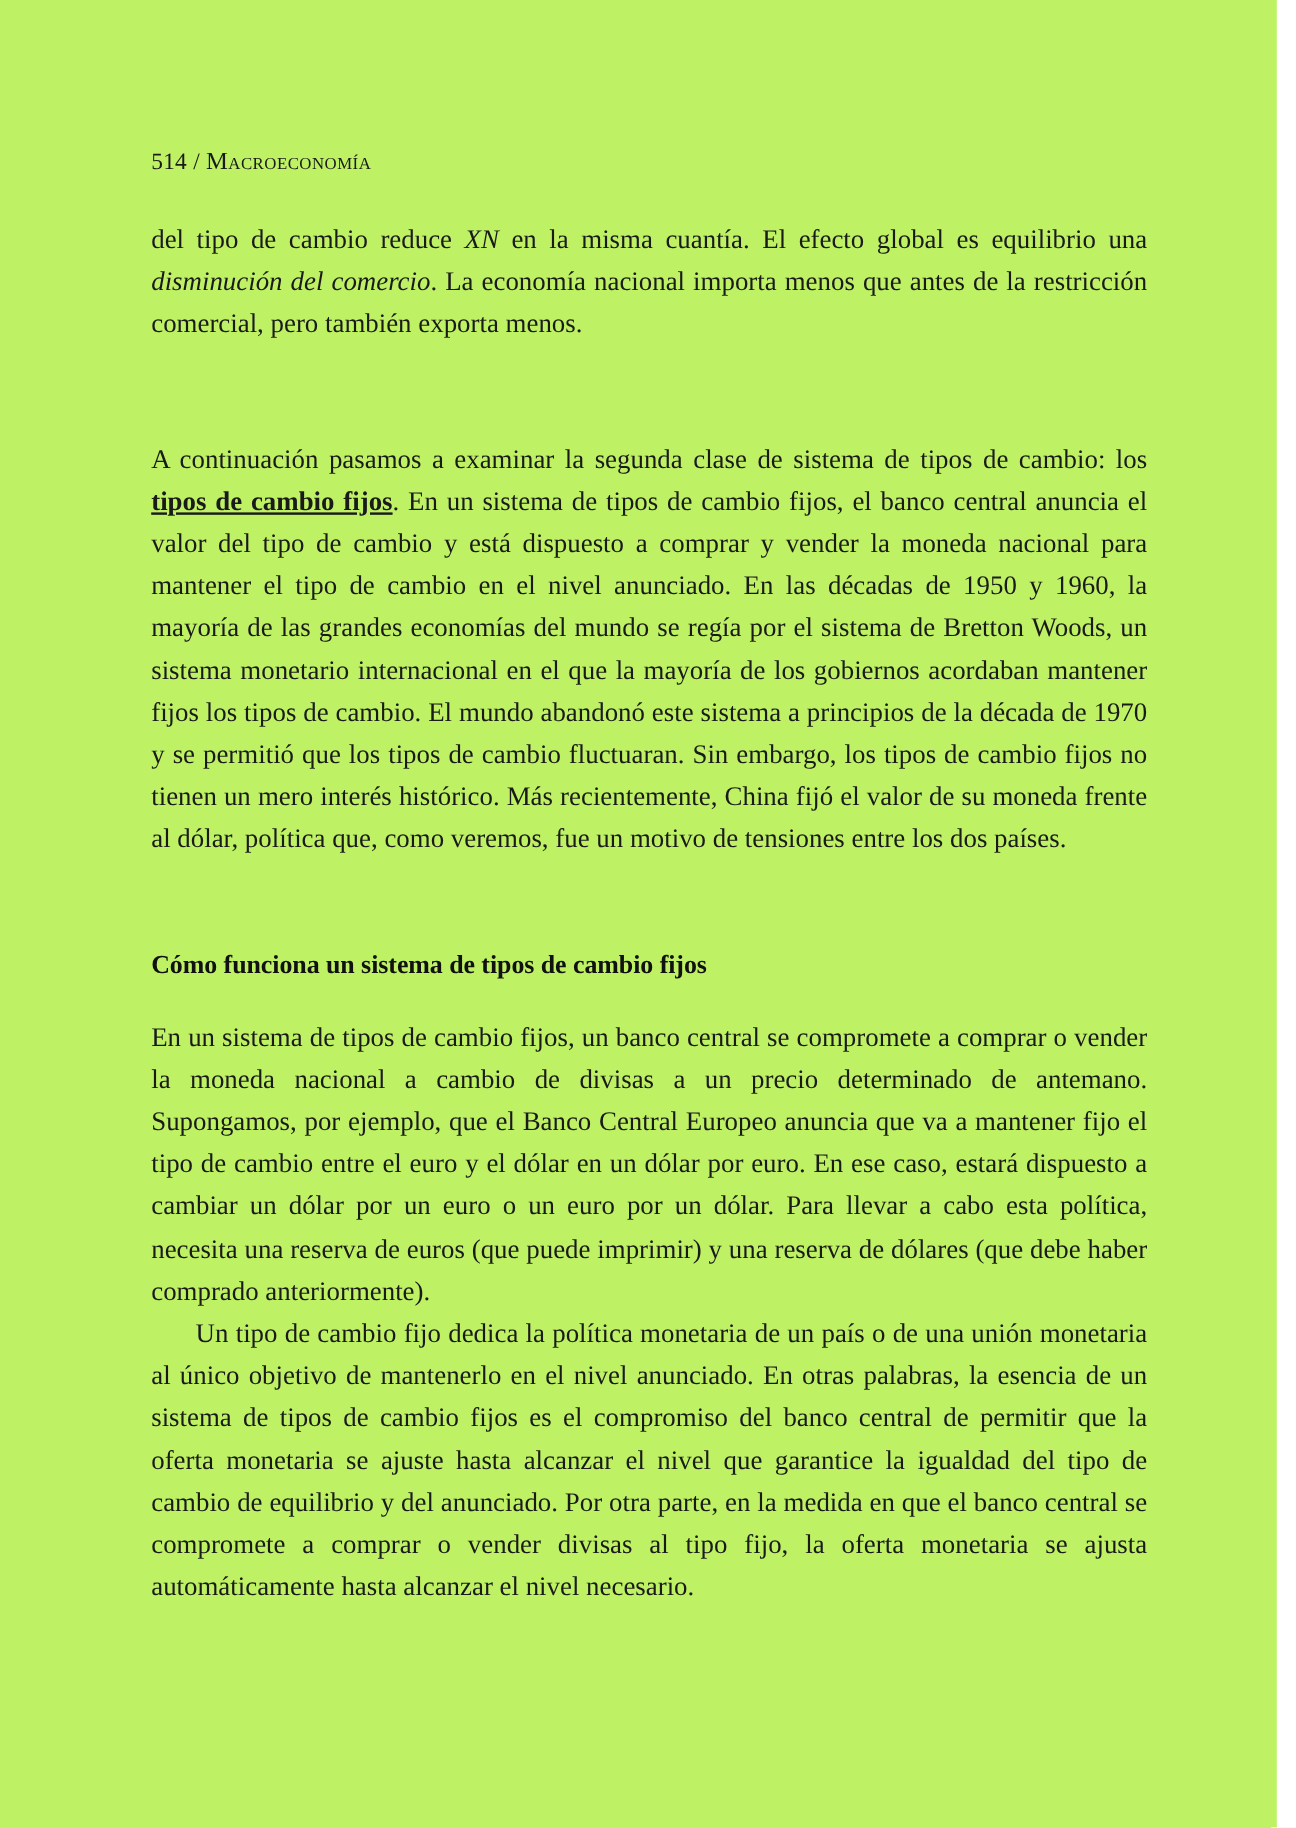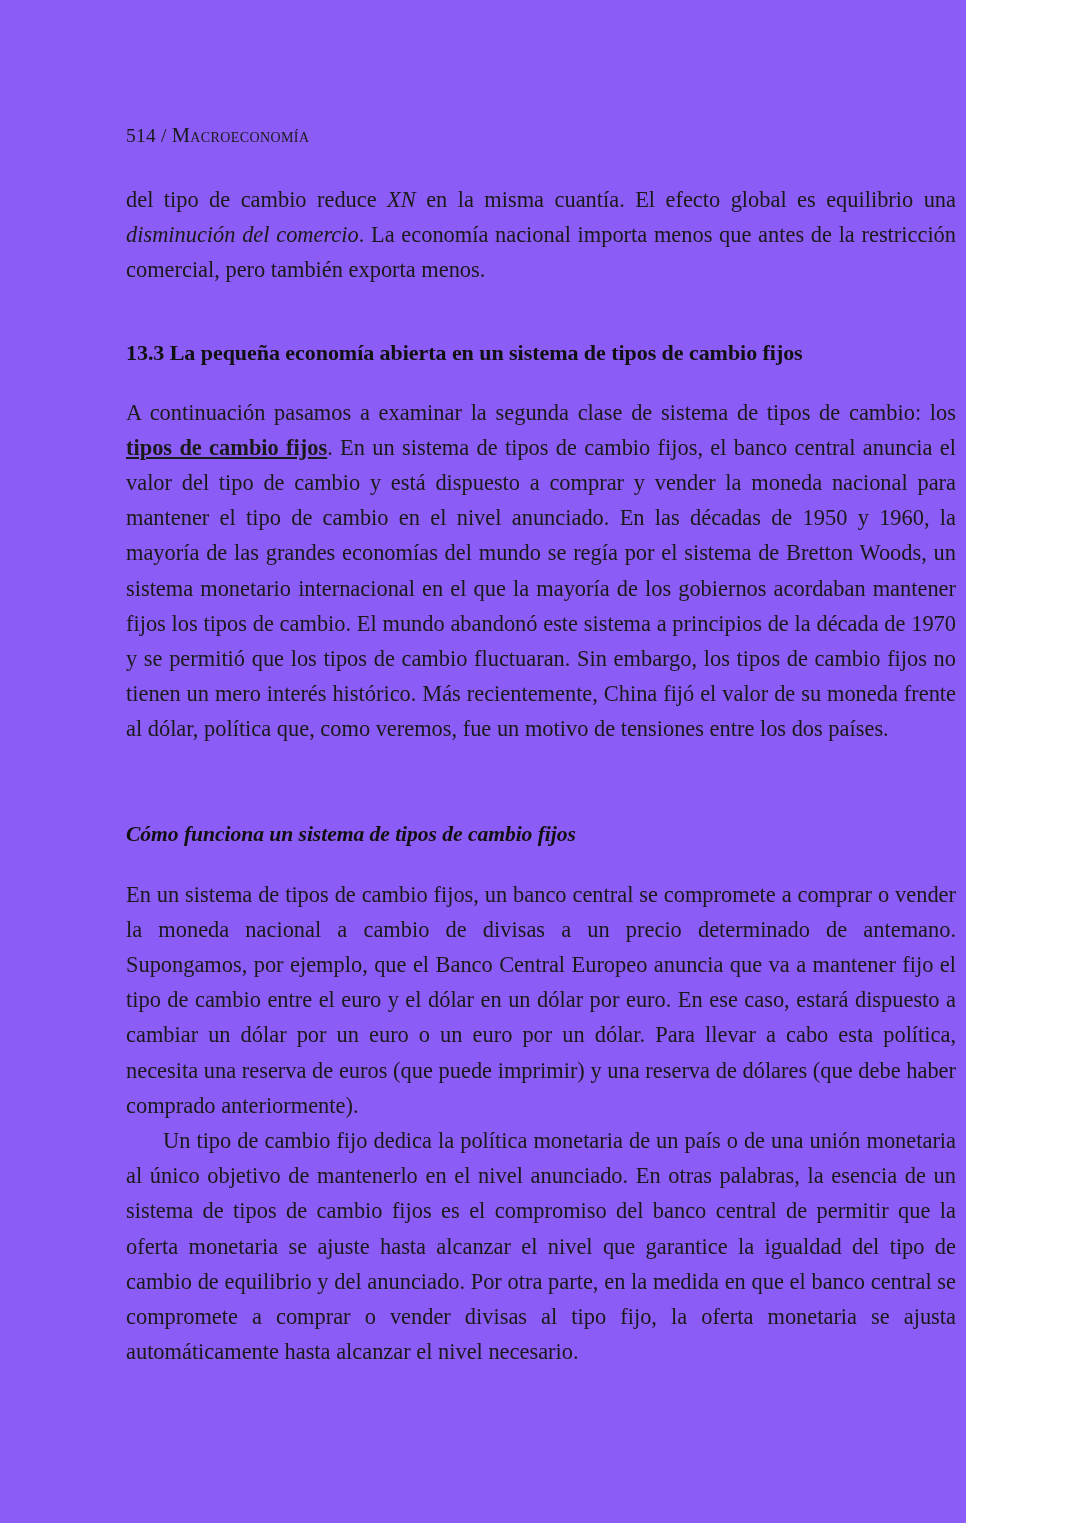--- a/index.html
+++ b/index.html
@@ -3,23 +3,23 @@
 <meta charset="utf-8">
 <style>
   html, body {
     margin: 0;
     padding: 0;
     background: #ffffff;
   }
 
   .page {
     position: relative;
-    width: 966px;
+    width: 1064px;
     height: 1523px;
-    background: #8b5cf6;
+    background: #bef264;
     box-sizing: border-box;
     font-family: "Liberation Serif", "DejaVu Serif", serif;
     color: #151515;
     overflow: hidden;
   }
 
   
   .running-header {
     position: absolute;
     left: 126px;
@@ -70,21 +70,20 @@
     font-size: 22px;
     line-height: 30px;
     font-weight: bold;
     text-align: left;
     color: #111111;
     letter-spacing: -0.05px;
   }
 
   h3.sub-heading {
     font-size: 21.6px;
-    font-style: italic;
   }
 
   em.italic-term {
   }
 
   strong.bold-term {
     font-weight: bold;
     text-decoration: underline;
   }
 
@@ -102,21 +101,20 @@
     <span class="sep">/</span>
     <span class="book-title">Macroeconomía</span>
   </div>
 
   <div class="text-column">
 
     <p class="body-text"><span>del tipo de cambio reduce </span><em class="math-var">XN</em><span> en la misma cuantía. El efecto global es equilibrio una </span><em class="italic-term">disminución del comercio</em><span>. La economía nacional importa menos que antes de la restricción comercial, pero también exporta menos.</span></p>
 
     <div class="gap-before-h2"></div>
 
-    <h2 class="section-heading">13.3 La pequeña economía abierta en un sistema de tipos de cambio fijos</h2>
 
     <div class="gap-after-h2"></div>
 
     <p class="body-text"><span>A continuación pasamos a examinar la segunda clase de sistema de tipos de cambio: los </span><strong class="bold-term">tipos de cambio fijos</strong><span>. En un sistema de tipos de cambio fijos, el banco central anuncia el valor del tipo de cambio y está dispuesto a comprar y vender la moneda nacional para mantener el tipo de cambio en el nivel anunciado. En las décadas de 1950 y 1960, la mayoría de las grandes economías del mundo se regía por el sistema de Bretton Woods, un sistema monetario internacional en el que la mayoría de los gobiernos acordaban mantener fijos los tipos de cambio. El mundo abandonó este sistema a principios de la década de 1970 y se permitió que los tipos de cambio fluctuaran. Sin embargo, los tipos de cambio fijos no tienen un mero interés histórico. Más recientemente, China fijó el valor de su moneda frente al dólar, política que, como veremos, fue un motivo de tensiones entre los dos países.</span></p>
 
 
     <div class="gap-before-h3"></div>
 
     <h3 class="sub-heading">Cómo funciona un sistema de tipos de cambio fijos</h3>
 

